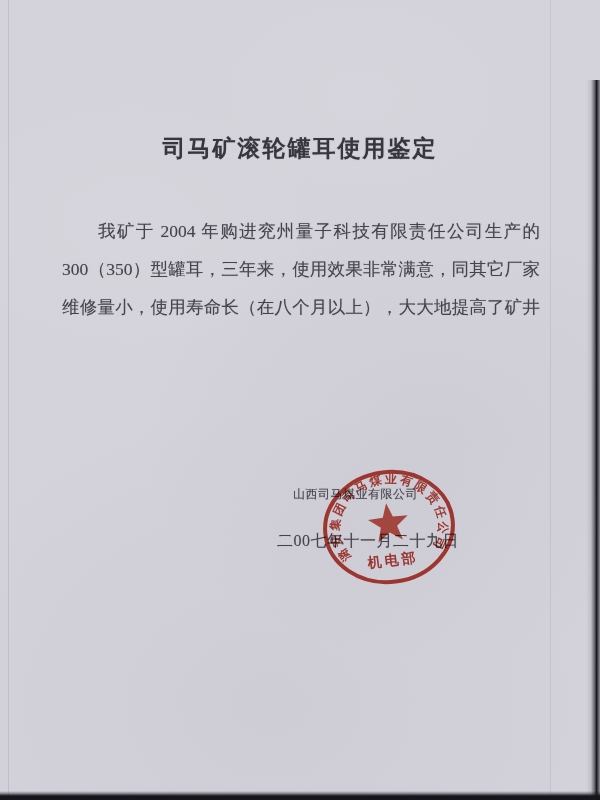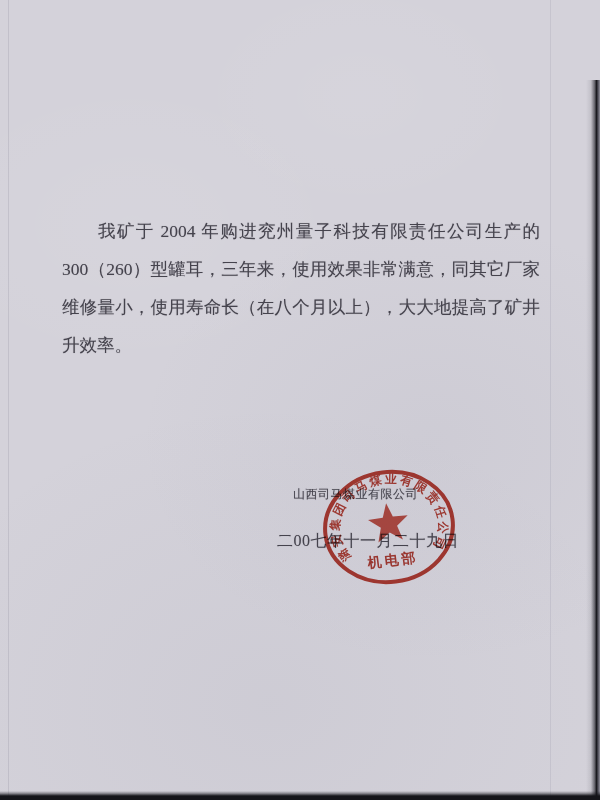--- a/index.html
+++ b/index.html
@@ -91,26 +91,26 @@
       rgba(18,18,24,0) 0%,
       rgba(18,18,24,0.35) 25%,
       #15151a 55%, #15151a 100%);
   }
 </style>
 </head>
 <body>
 
 <div class="paper">
 
+  <div class="title">司马矿滚轮罐耳使用鉴定</div>
 
   <div class="body-text">
     <span class="line fill indent">我矿于 2004 年购进兖州量子科技有限责任公司生产的 YLD-</span>
-    <span class="line fill">300（260）型罐耳，三年来，使用效果非常满意，同其它厂家</span>
+    <span class="line fill">300（350）型罐耳，三年来，使用效果非常满意，同其它厂家</span>
     <span class="line fill">维修量小，使用寿命长（在八个月以上），大大地提高了矿井提</span>
-    <span class="line">升效率。</span>
   </div>
 
   <div class="signature">山西司马煤业有限公司</div>
 
   <div class="date">二00七年十一月二十九日</div>
 
   <svg class="stamp" viewBox="0 0 142 122">
     <ellipse cx="71" cy="61" rx="64" ry="55" fill="none" stroke="#bd3429" stroke-width="4"></ellipse>
     <path id="stamp-arc-path" d="M 30.05 86.24 A 50 44 0 1 1 111.95 86.24" fill="none"></path>
     <text class="arc-text">

